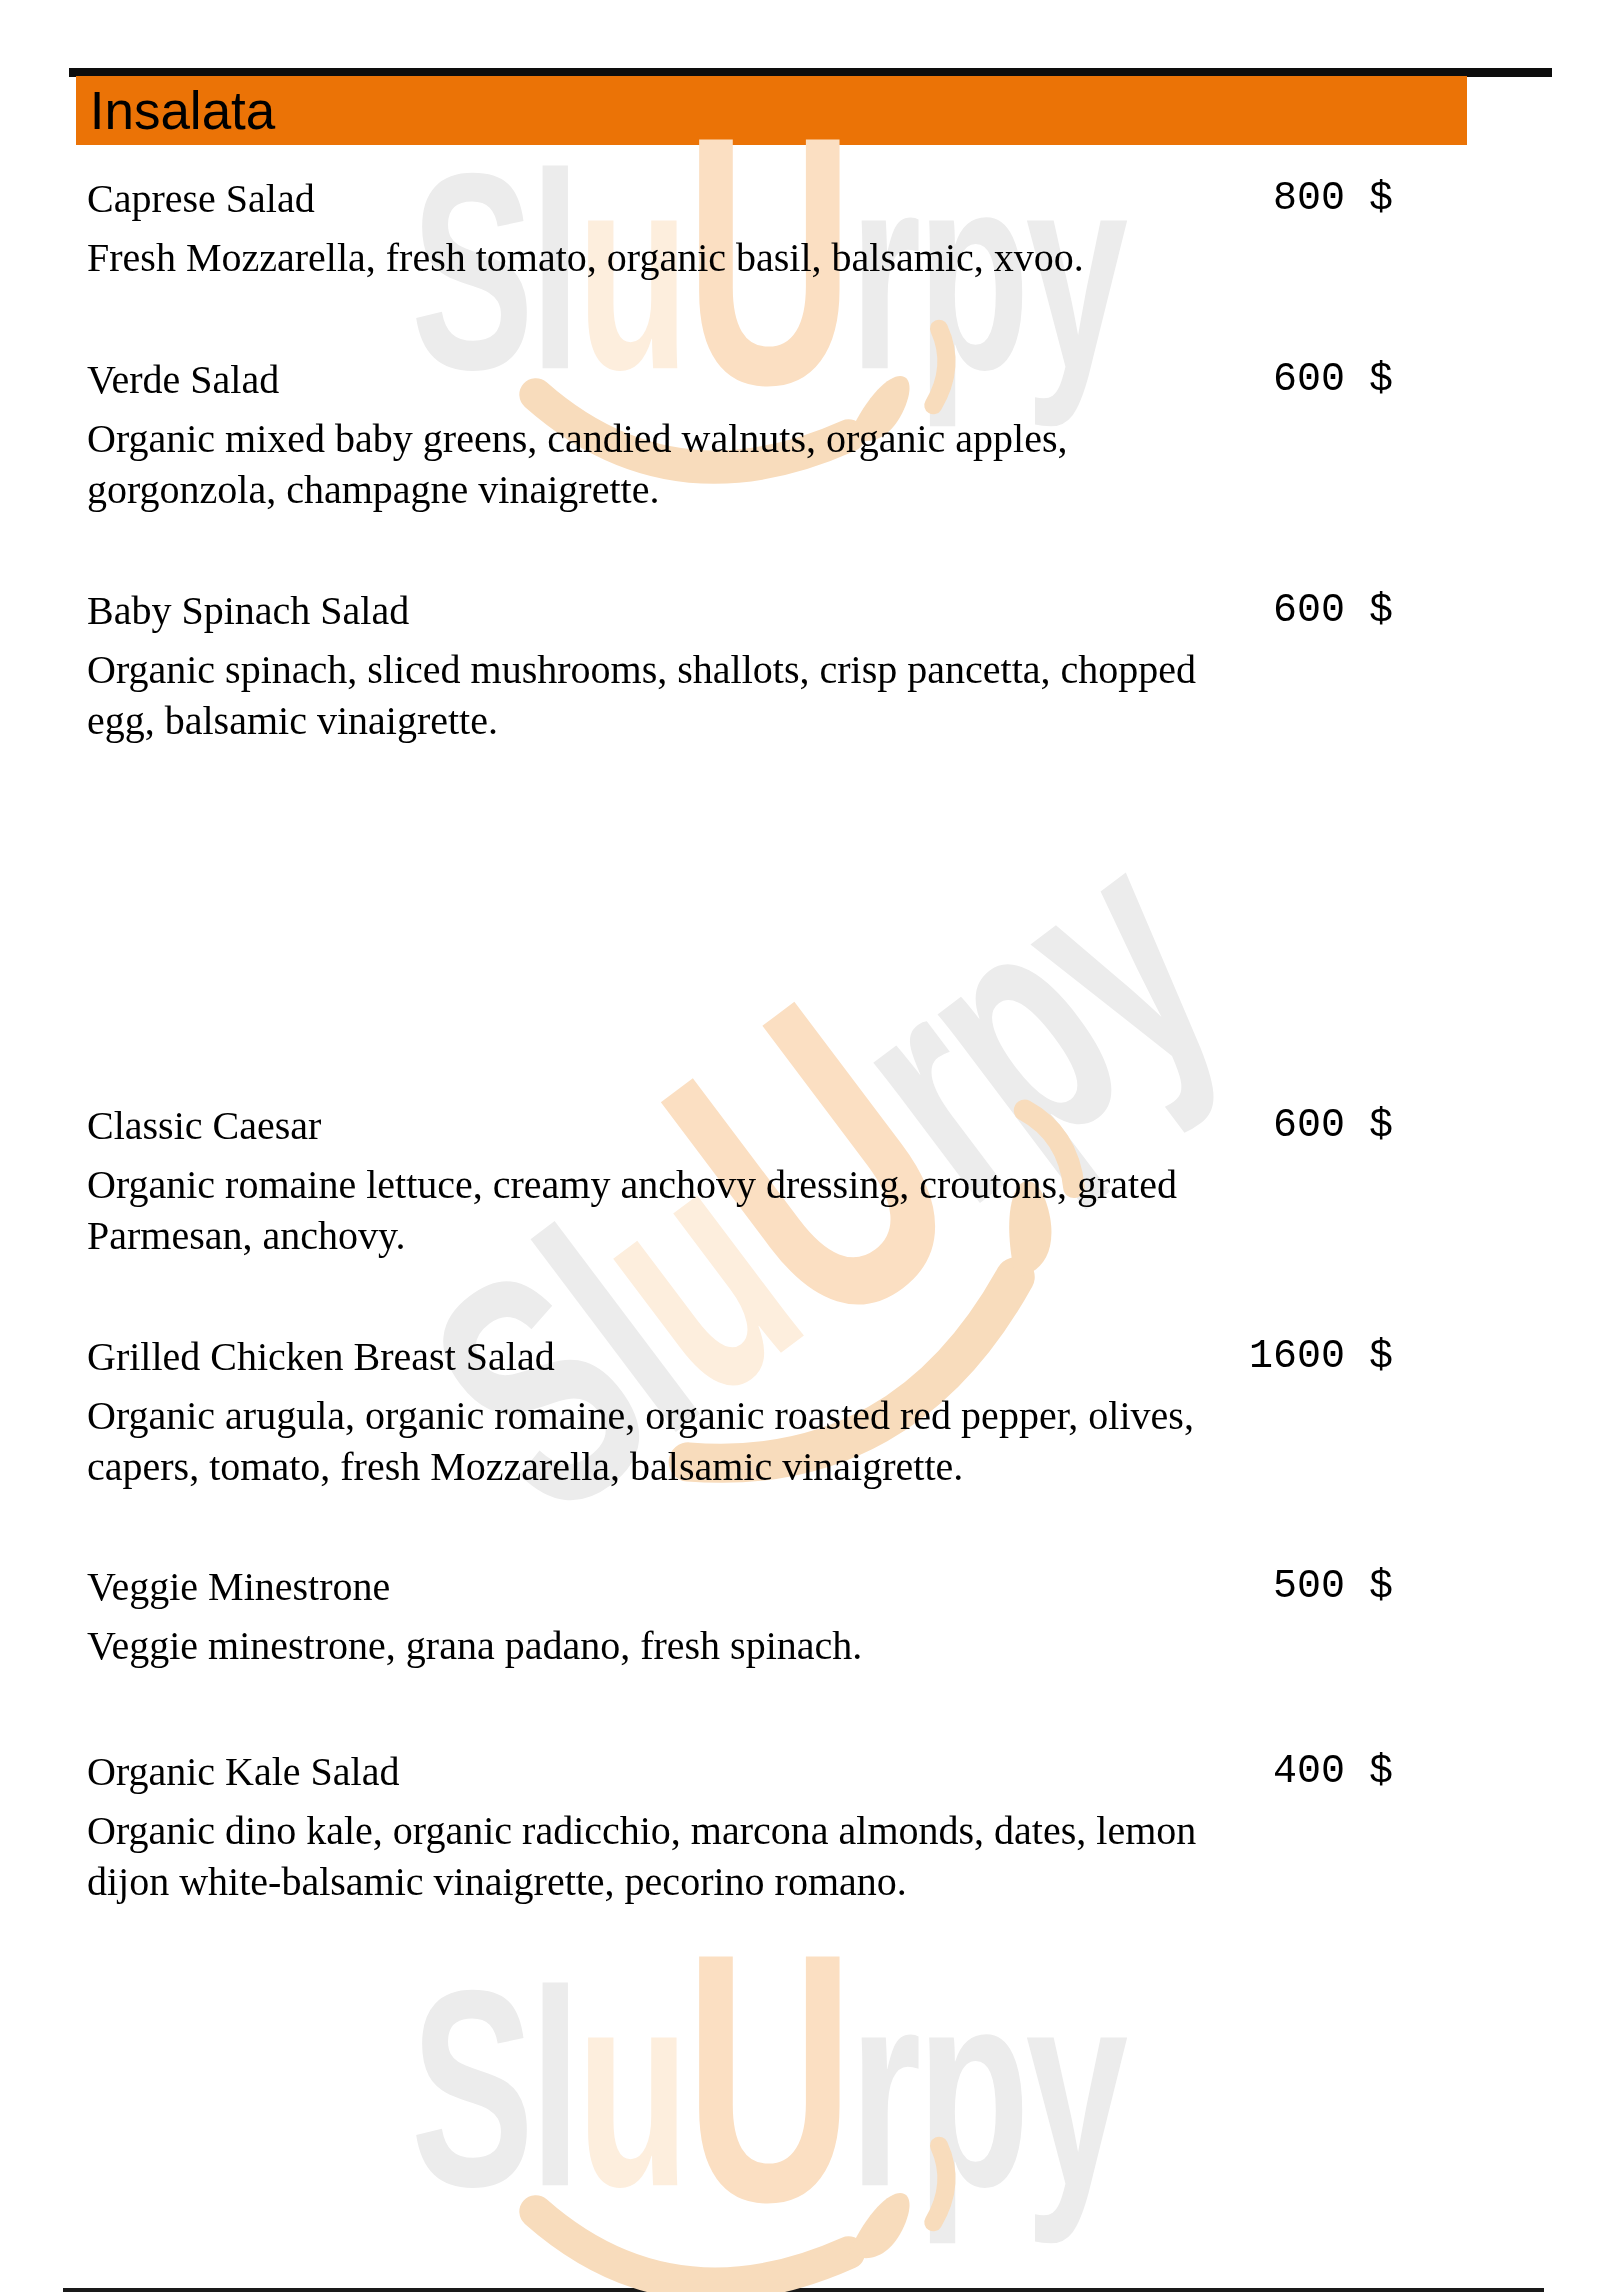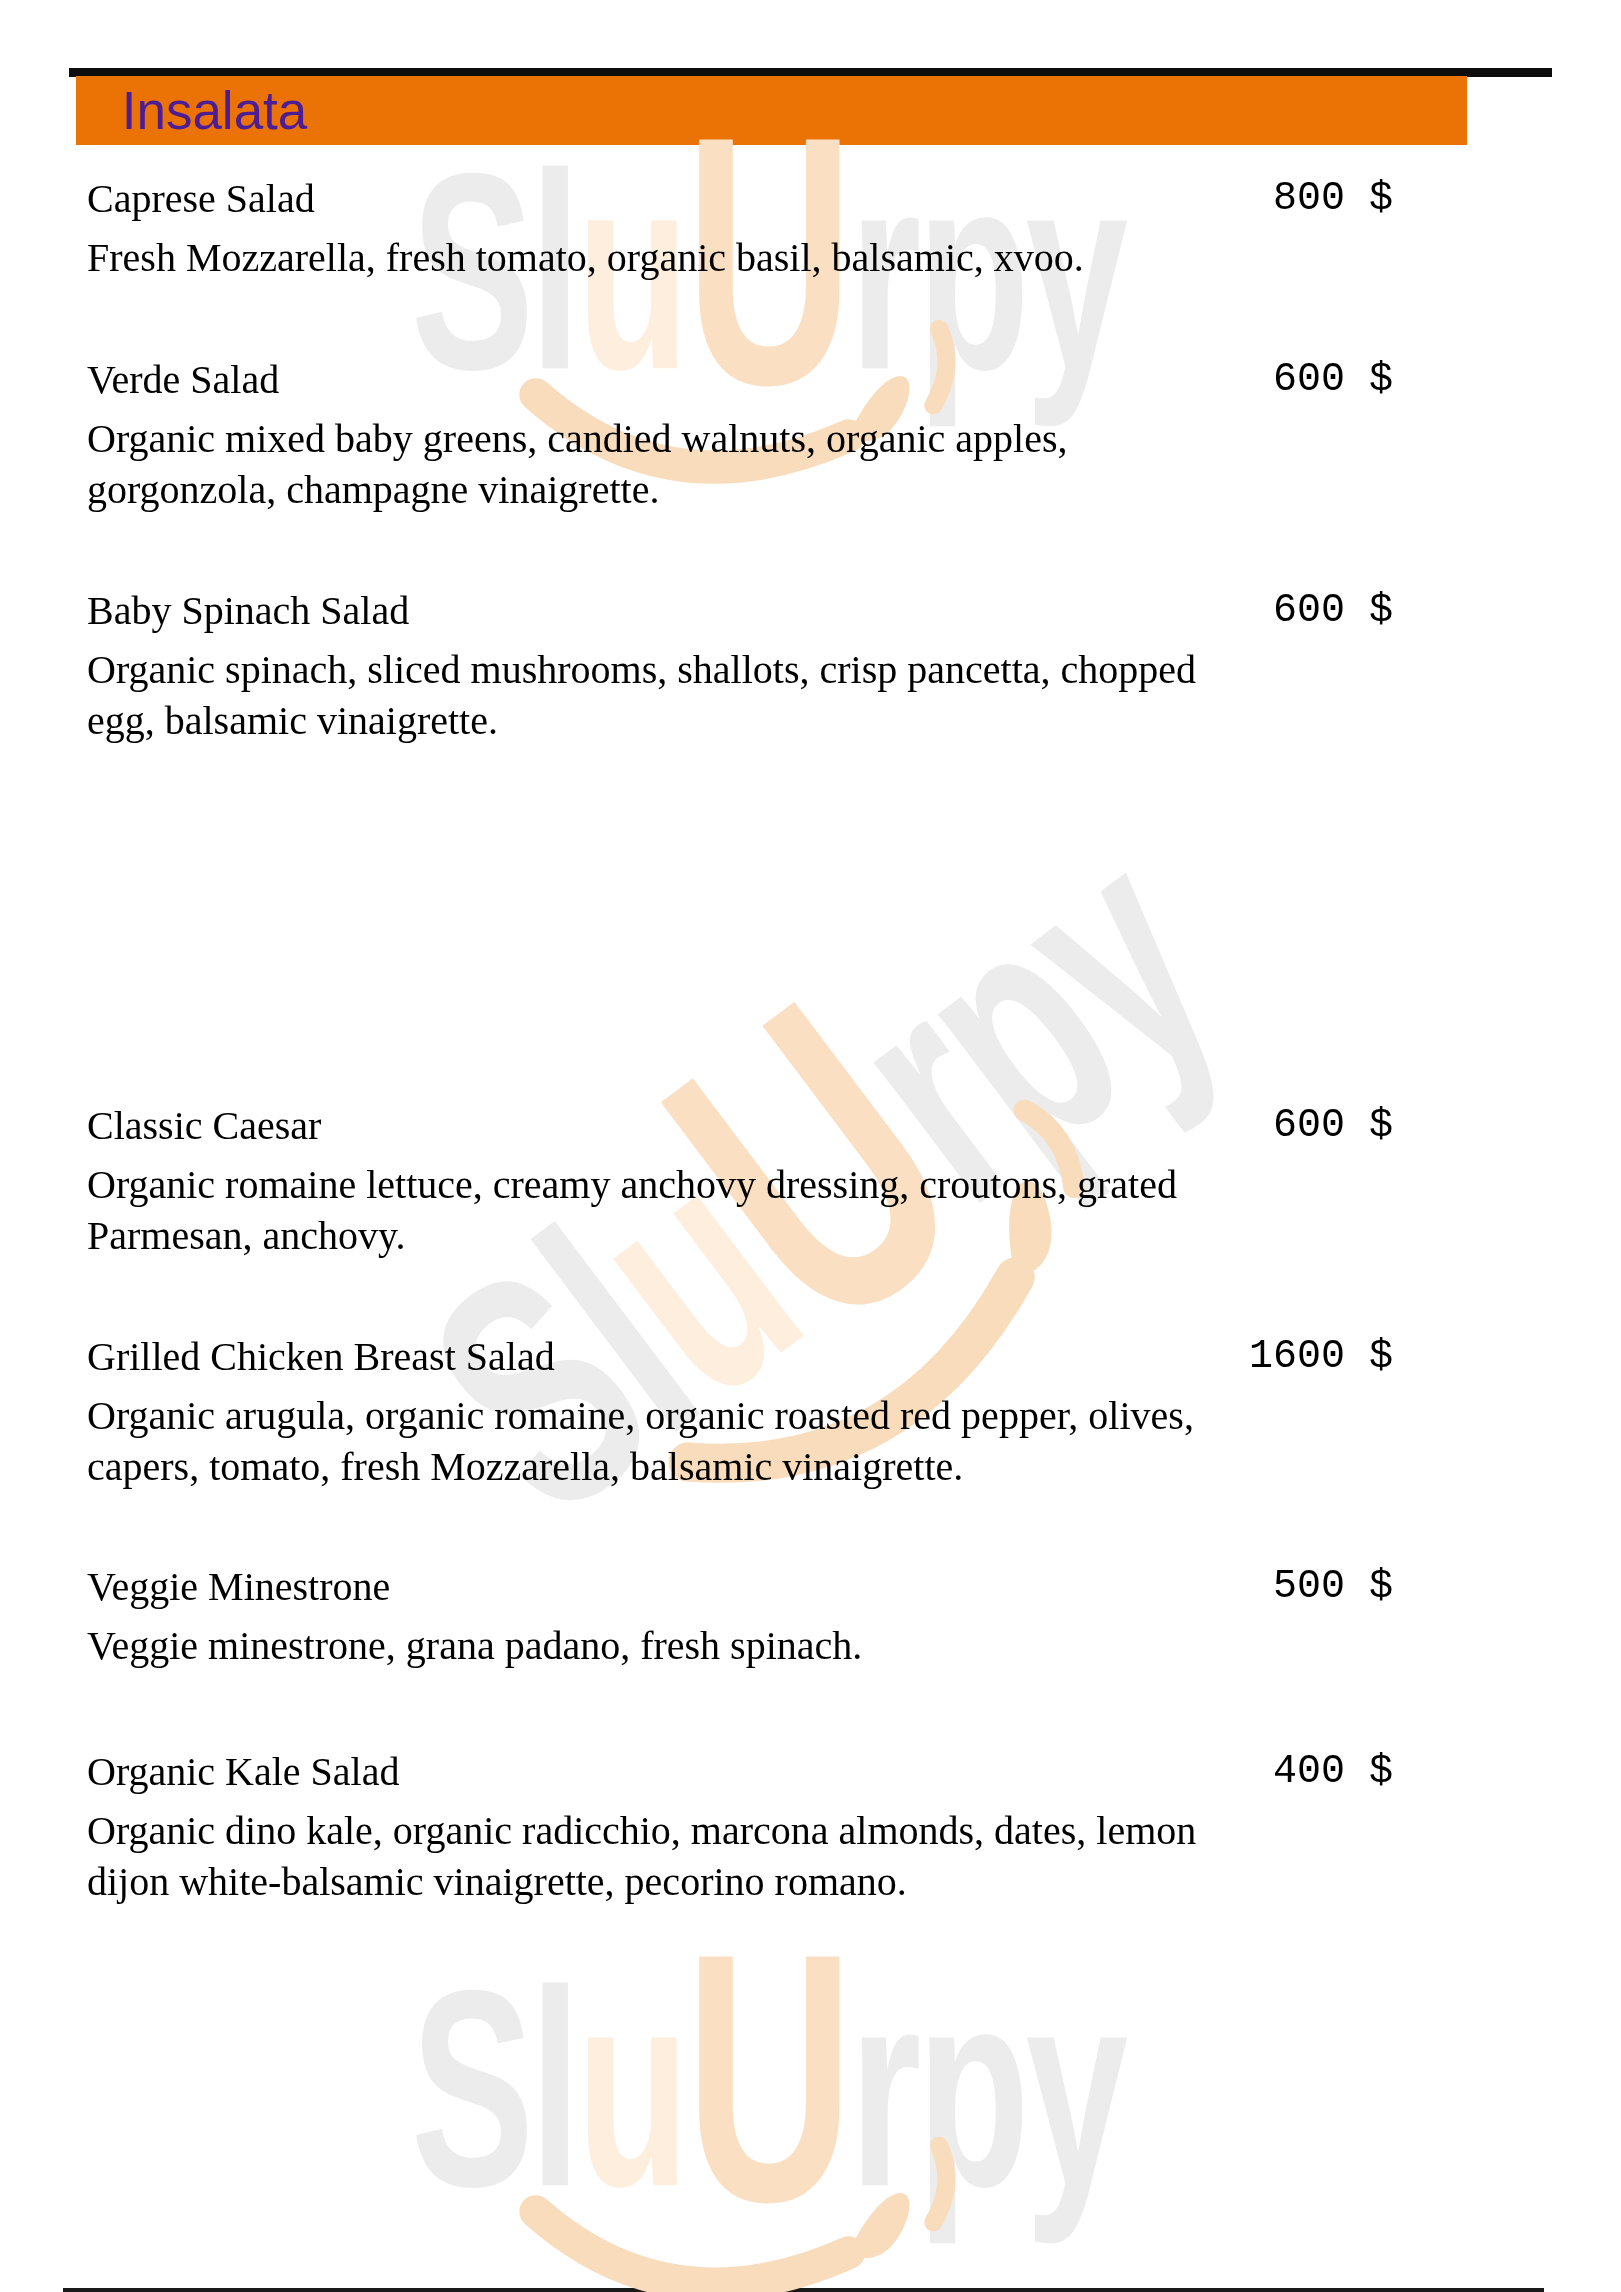--- a/index.html
+++ b/index.html
@@ -23,22 +23,22 @@
   }
 
   
   .section-header{
     position:absolute;left:76px;top:76px;width:1391px;height:69px;
     background:#eb7306;z-index:1;
     display:flex;align-items:center;
   }
   .section-header .title{
     font-family:"Liberation Sans","DejaVu Sans",sans-serif;
-    font-size:53px;color:#4c1d95;font-weight:400;
-    padding-left:13.7px;line-height:1;letter-spacing:0;margin-left:32px;
+    font-size:53px;color:#000000;font-weight:400;
+    padding-left:13.7px;line-height:1;letter-spacing:0;
   }
 
   
   .wm{position:absolute;z-index:2;pointer-events:none;}
   .wm-top{left:400px;top:13.7px;}
   .wm-mid{left:372px;top:841px;transform:rotate(-37deg);}
   .wm-bottom{left:400px;top:1831px;}
 
   
   .menu{position:absolute;inset:0;z-index:3;}

